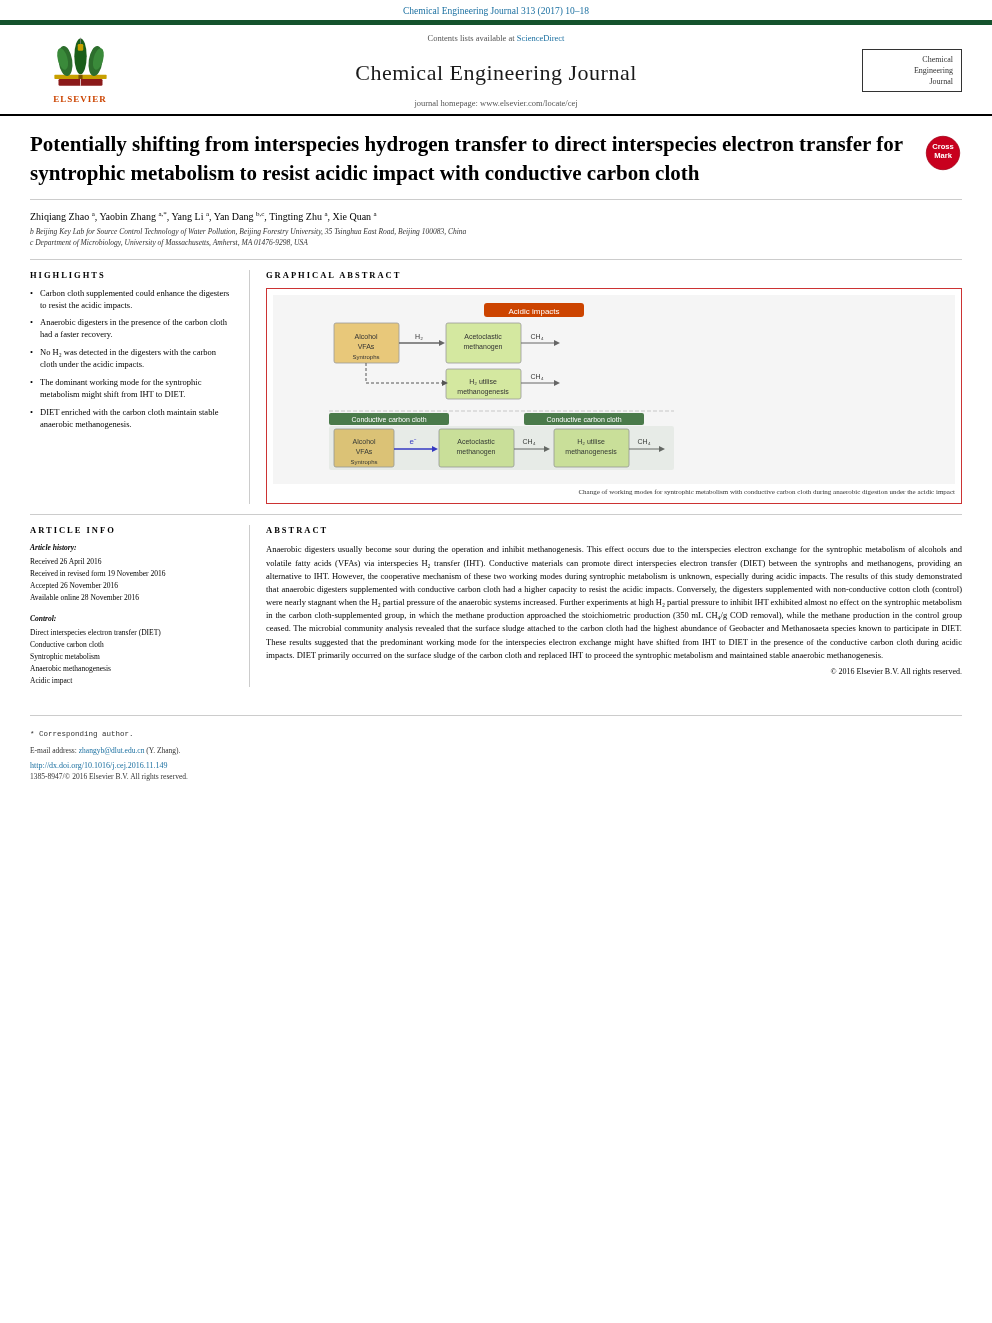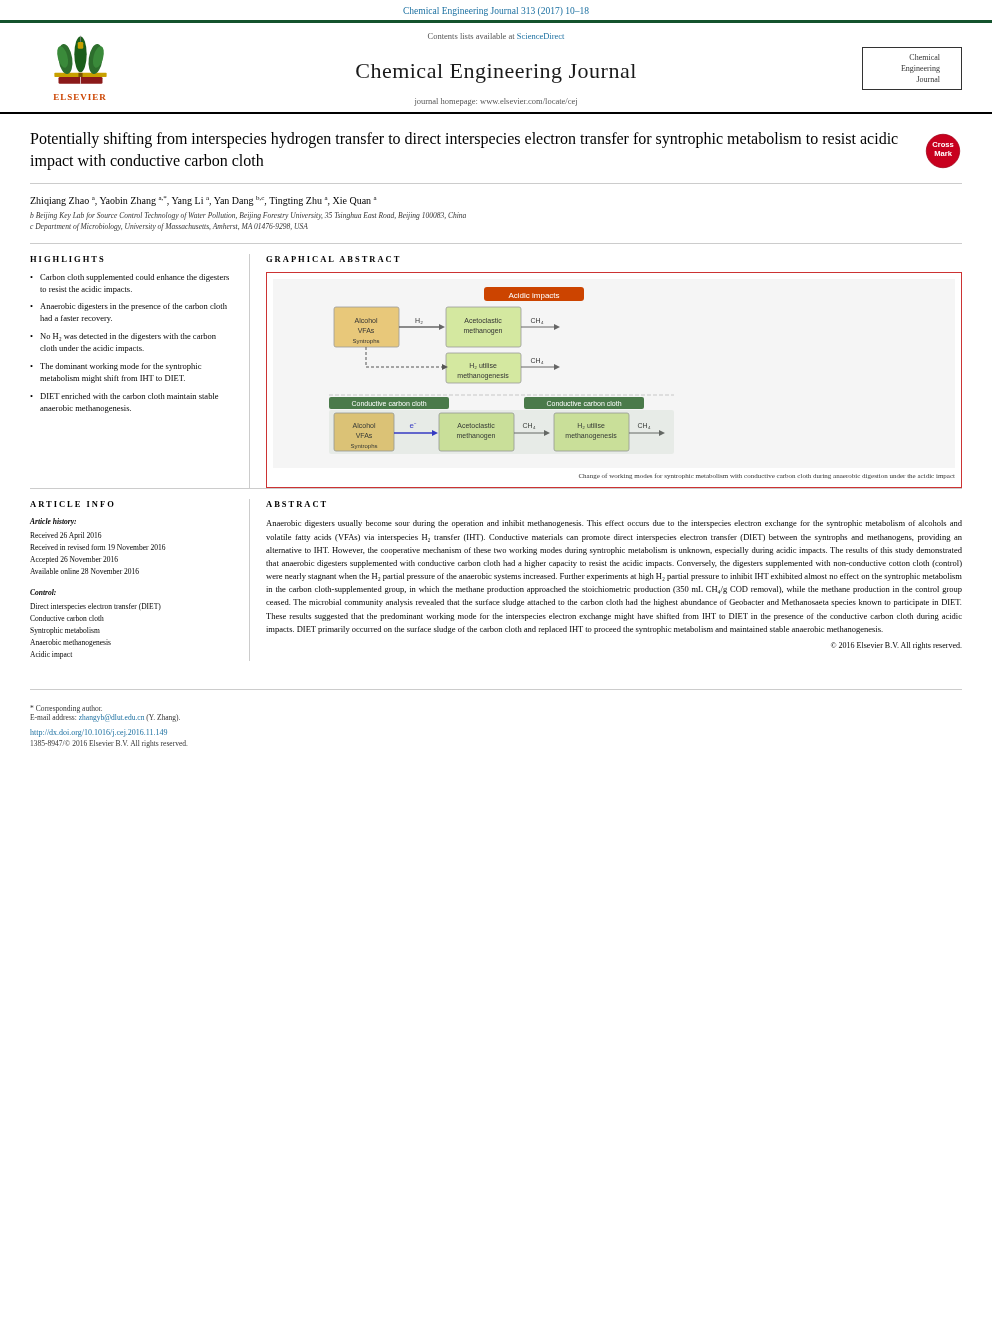--- a/index.html
+++ b/index.html
@@ -16,21 +16,21 @@
       min-height: 1323px;
       background: #fff;
       padding: 0;
     }
     
     .journal-ref-bar {
       text-align: center;
       padding: 6px 0 4px 0;
       font-size: 9.5px;
       color: #1a6fa0;
-      border-bottom: 3px solid #14532d;
+      border-bottom: 5px solid #14532d;
     }
     
     .header-area {
       display: flex;
       align-items: center;
       justify-content: space-between;
       padding: 8px 30px 6px 30px;
       border-bottom: 2px solid #000;
     }
     .header-left {
@@ -59,21 +59,21 @@
     .header-center .homepage-line {
       font-size: 8.5px;
       color: #555;
     }
     .header-right {
       width: 100px;
       text-align: right;
       font-size: 8px;
       color: #333;
       border: 1px solid #333;
-      padding: 4px 21px;
+      padding: 4px 8px;
       line-height: 1.4;
     }
     
     .elsevier-logo {
       display: flex;
       flex-direction: column;
       align-items: center;
     }
     .elsevier-tree-svg {
       width: 55px;
@@ -93,22 +93,22 @@
     
     .article-title-section {
       display: flex;
       align-items: flex-start;
       gap: 10px;
       margin-bottom: 10px;
       border-bottom: 1px solid #ccc;
       padding-bottom: 10px;
     }
     .article-title {
-      font-size: 16px;
-      font-weight: normal;
+      font-size: 21px;
+      font-weight: bold;
       line-height: 1.4;
       flex: 1;
     }
     .crossmark-badge {
       width: 38px;
       flex-shrink: 0;
       margin-top: 4px;
     }
     .crossmark-svg {
       width: 38px;
@@ -130,20 +130,21 @@
       margin-bottom: 10px;
       font-style: italic;
       line-height: 1.5;
     }
     
     .two-col {
       display: flex;
       gap: 16px;
       border-top: 1px solid #ccc;
       padding-top: 10px;
+      margin-bottom: 10px;
     }
     .col-left {
       width: 220px;
       flex-shrink: 0;
       border-right: 1px solid #ccc;
       padding-right: 14px;
     }
     .col-right {
       flex: 1;
     }
@@ -255,21 +256,22 @@
     .footer-divider {
       border-top: 1px solid #ccc;
       margin: 8px 30px;
     }
     .footer-area {
       padding: 6px 30px 8px 30px;
       font-size: 7.5px;
       color: #333;
     }
     .footer-corresponding {
-      margin-bottom: 0;
+      margin-bottom: 8px;
+      font-family: Liberation Mono, monospace;
     }
     .footer-email { margin-bottom: 6px; }
     .footer-email a { color: #1a6fa0; text-decoration: none; }
     .footer-doi { color: #1a6fa0; font-size: 8px; margin-bottom: 2px; }
     .footer-issn { font-size: 7.5px; color: #333; }
   </style>
 </head>
 <body>
 
 <div class="page">

